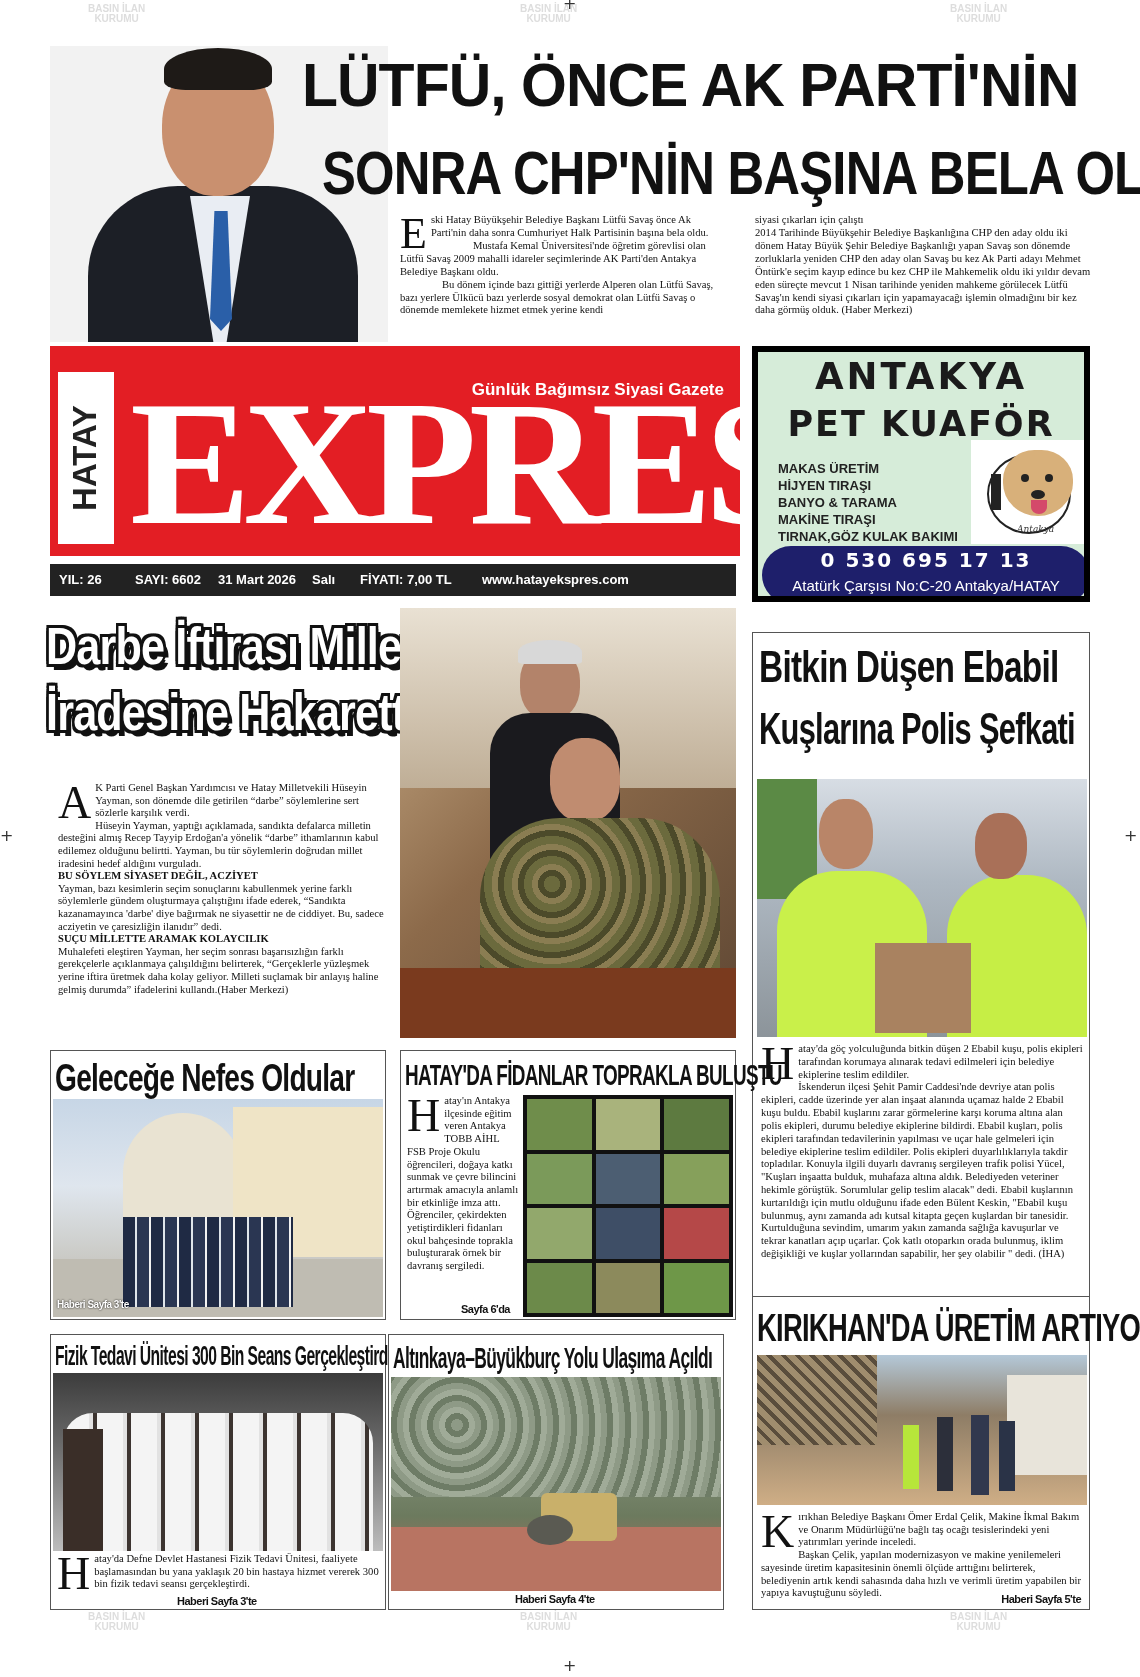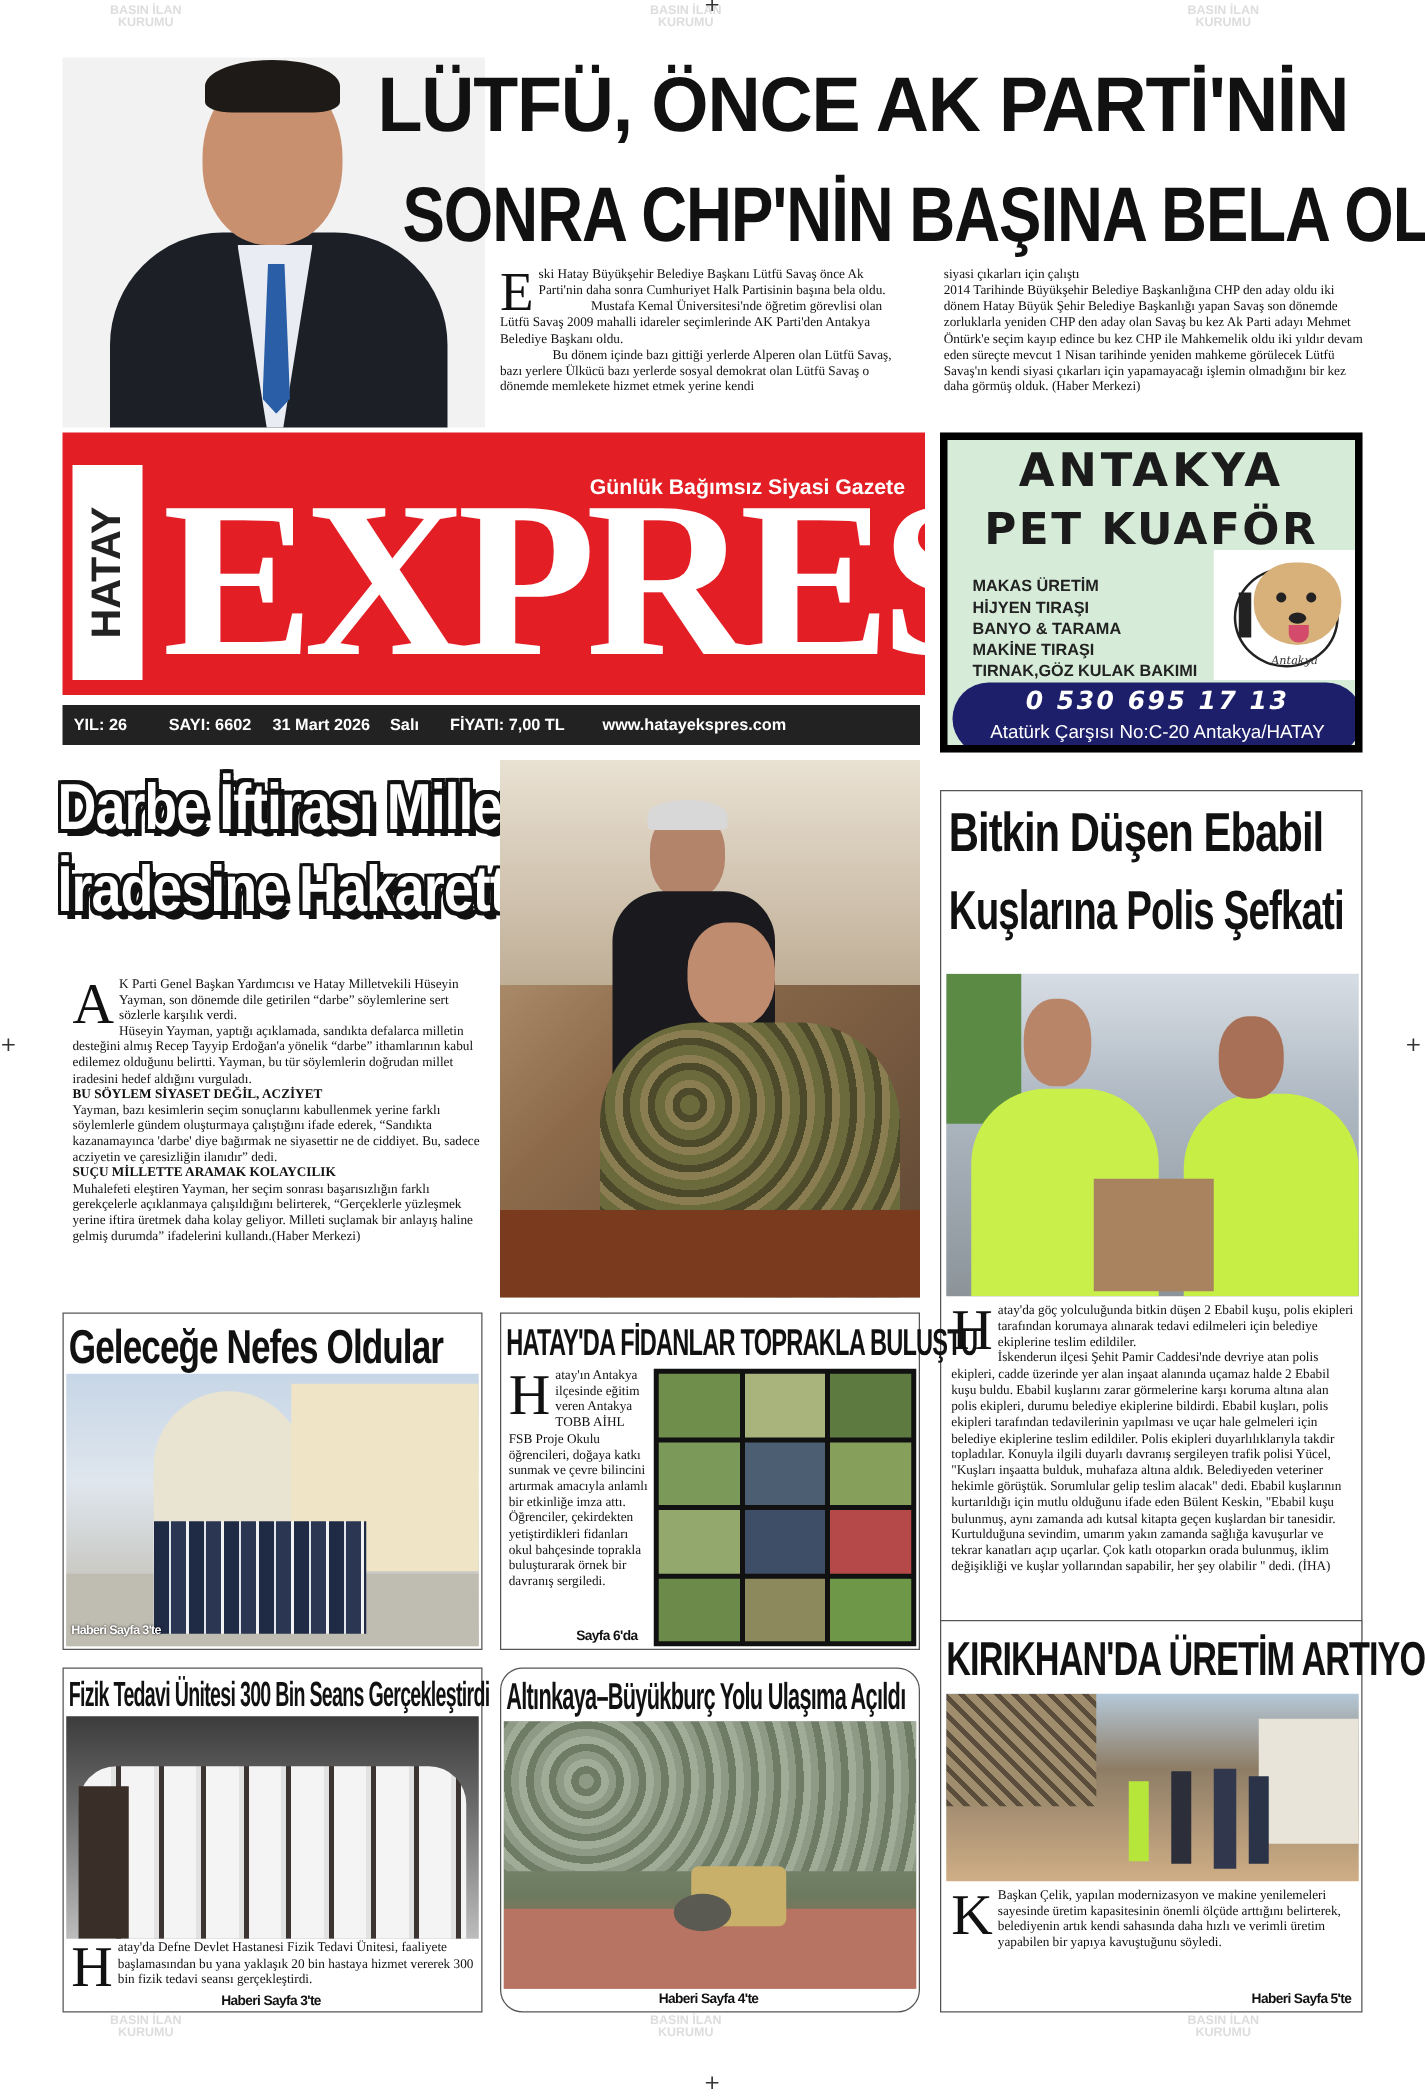--- a/index.html
+++ b/index.html
@@ -81,21 +81,21 @@
     <div style="position:absolute;left:16px;top:14px;width:84px;height:80px;border:2px solid #222;border-radius:50%;"></div>
     <div style="position:absolute;left:32px;top:10px;width:70px;height:66px;background:#d8b07a;border-radius:45% 45% 50% 50%;"></div>
     <div style="position:absolute;left:50px;top:34px;width:8px;height:8px;background:#222;border-radius:50%;"></div>
     <div style="position:absolute;left:74px;top:34px;width:8px;height:8px;background:#222;border-radius:50%;"></div>
     <div style="position:absolute;left:60px;top:50px;width:14px;height:9px;background:#222;border-radius:50%;"></div>
     <div style="position:absolute;left:60px;top:60px;width:16px;height:14px;background:#d44a6a;border-radius:0 0 50% 50%;"></div>
     <div style="position:absolute;left:20px;top:34px;width:10px;height:36px;background:#222;"></div>
     <div class="abs" style="left:46px;top:84px;font-family:'DejaVu Serif',serif;font-style:italic;font-size:9px;color:#333;">Antakya</div>
   </div>
   <div class="abs" style="left:4px;top:194px;width:328px;height:58px;background:#1e1f6b;border-radius:30px;">
-    <div class="abs" style="left:0;top:2px;width:100%;text-align:center;font-family:'DejaVu Sans',sans-serif;font-weight:bold;font-style:italic;font-size:20px;line-height:24px;color:#fff;letter-spacing:2px;">0 530 695 17 13</div>
+    <div class="abs" style="left:0;top:2px;width:100%;text-align:center;font-family:'DejaVu Sans',sans-serif;font-weight:bold;font-size:20px;line-height:24px;color:#fff;letter-spacing:2px;">0 530 695 17 13</div>
     <div class="abs" style="left:0;top:30px;width:100%;text-align:center;font-family:'Liberation Sans',sans-serif;font-size:15px;line-height:20px;color:#fff;">Atatürk Çarşısı No:C-20 Antakya/HATAY</div>
   </div>
 </div>
 
 <div class="abs cond" style="left:46px;top:616px;font-size:52px;line-height:60px;color:#fff;-webkit-text-stroke:0;text-shadow:-3px -3px 0 #111,3px -3px 0 #111,-3px 3px 0 #111,3px 3px 0 #111,0 3px 0 #111,0 -3px 0 #111,3px 0 0 #111,-3px 0 0 #111,6px 6px 0 #111;transform:scaleX(0.83);white-space:nowrap;">Darbe İftirası Milletin</div>
 <div class="abs cond" style="left:46px;top:682px;font-size:52px;line-height:60px;color:#fff;text-shadow:-3px -3px 0 #111,3px -3px 0 #111,-3px 3px 0 #111,3px 3px 0 #111,0 3px 0 #111,0 -3px 0 #111,3px 0 0 #111,-3px 0 0 #111,6px 6px 0 #111;transform:scaleX(0.83);white-space:nowrap;">İradesine Hakarettir</div>
 
 <div class="abs body-text" style="left:58px;top:782px;width:330px;font-size:10.6px;line-height:1.19;">
   <span class="drop" style="font-size:46px;line-height:38px;">A</span>
   <span>K Parti Genel Başkan Yardımcısı ve Hatay Milletvekili Hüseyin Yayman, son dönemde dile getirilen “darbe” söylemlerine sert sözlerle karşılık verdi.</span>
@@ -173,39 +173,40 @@
   <div class="photo" style="left:4px;top:58px;width:330px;height:150px;background:linear-gradient(180deg,#b4c8d8 0%,#8e7d66 40%,#cfae86 100%);">
     <div style="position:absolute;left:0;top:0;width:120px;height:90px;background:repeating-linear-gradient(45deg,#5a4d3c 0 4px,#a08d6e 4px 10px);"></div>
     <div style="position:absolute;left:250px;top:20px;width:80px;height:100px;background:#e8e4da;"></div>
     <div style="position:absolute;left:146px;top:70px;width:16px;height:64px;background:#b7e63a;"></div>
     <div style="position:absolute;left:180px;top:62px;width:16px;height:74px;background:#2c2f3a;"></div>
     <div style="position:absolute;left:214px;top:60px;width:18px;height:80px;background:#31384e;"></div>
     <div style="position:absolute;left:242px;top:66px;width:16px;height:70px;background:#2a3347;"></div>
   </div>
   <div class="abs body-text" style="left:8px;top:214px;width:324px;font-size:10.6px;line-height:1.2;">
     <span class="drop" style="font-size:46px;line-height:38px;">K</span>
+    <span>ırıkhan Belediye Başkanı Ömer Erdal Çelik, Makine İkmal Bakım ve Onarım Müdürlüğü'ne bağlı taş ocağı tesislerindeki yeni yatırımları yerinde inceledi.</span>
     <div>Başkan Çelik, yapılan modernizasyon ve makine yenilemeleri sayesinde üretim kapasitesinin önemli ölçüde arttığını belirterek, belediyenin artık kendi sahasında daha hızlı ve verimli üretim yapabilen bir yapıya kavuştuğunu söyledi.</div>
   </div>
   <div class="abs ref" style="right:8px;top:296px;font-size:11px;">Haberi Sayfa 5'te</div>
 </div>
 
 <div class="box" style="left:50px;top:1334px;width:336px;height:276px;">
   <div class="abs cond" style="left:4px;top:4px;font-size:28px;line-height:34px;color:#111;transform:scaleX(0.56);white-space:nowrap;">Fizik Tedavi Ünitesi 300 Bin Seans Gerçekleştirdi</div>
   <div class="photo" style="left:2px;top:38px;width:330px;height:178px;background:linear-gradient(180deg,#3c3c3c 0%,#6a6a6a 40%,#bdbdbd 100%);">
     <div style="position:absolute;left:10px;top:40px;width:310px;height:138px;background:repeating-linear-gradient(90deg,#f4f4f4 0 26px,#e2e2e2 26px 30px,#3c3430 30px 34px);border-radius:30px 30px 0 0;"></div>
     <div style="position:absolute;left:10px;top:56px;width:40px;height:122px;background:#3a2e28;"></div>
   </div>
   <div class="abs body-text" style="left:6px;top:218px;width:326px;font-size:10.6px;line-height:1.2;">
     <span class="drop" style="font-size:46px;line-height:38px;">H</span>
     <span>atay'da Defne Devlet Hastanesi Fizik Tedavi Ünitesi, faaliyete başlamasından bu yana yaklaşık 20 bin hastaya hizmet vererek 300 bin fizik tedavi seansı gerçekleştirdi.</span>
   </div>
   <div class="abs ref" style="left:126px;top:260px;font-size:11px;">Haberi Sayfa 3'te</div>
 </div>
 
-<div class="box" style="left:400px;top:1334px;width:336px;height:276px;border-radius:18px;">
+<div class="box" style="left:388px;top:1334px;width:336px;height:276px;">
   <div class="abs cond" style="left:4px;top:4px;font-size:30px;line-height:38px;color:#111;transform:scaleX(0.58);white-space:nowrap;">Altınkaya–Büyükburç Yolu Ulaşıma Açıldı</div>
   <div class="photo" style="left:2px;top:42px;width:330px;height:214px;background:linear-gradient(180deg,#9da79c 0%,#7e8c75 40%,#6c7a5e 65%,#b46c5a 100%);">
     <div style="position:absolute;left:0;top:0;width:330px;height:120px;background:repeating-radial-gradient(circle at 20% 40%,#8e9a86 0 6px,#6e7c66 6px 12px,#a0ab98 12px 18px);"></div>
     <div style="position:absolute;left:0;top:150px;width:330px;height:64px;background:#b87462;"></div>
     <div style="position:absolute;left:150px;top:116px;width:76px;height:48px;background:#c9b06a;border-radius:6px;"></div>
     <div style="position:absolute;left:136px;top:138px;width:46px;height:30px;background:#5a5a52;border-radius:50%;"></div>
   </div>
   <div class="abs ref" style="left:126px;top:258px;font-size:11px;">Haberi Sayfa 4'te</div>
 </div>
 

